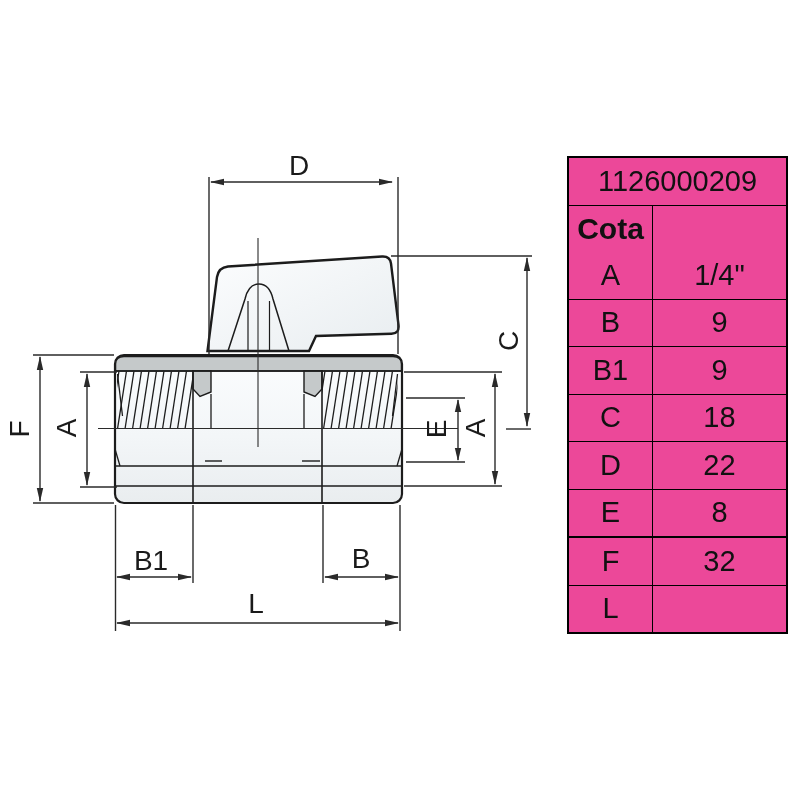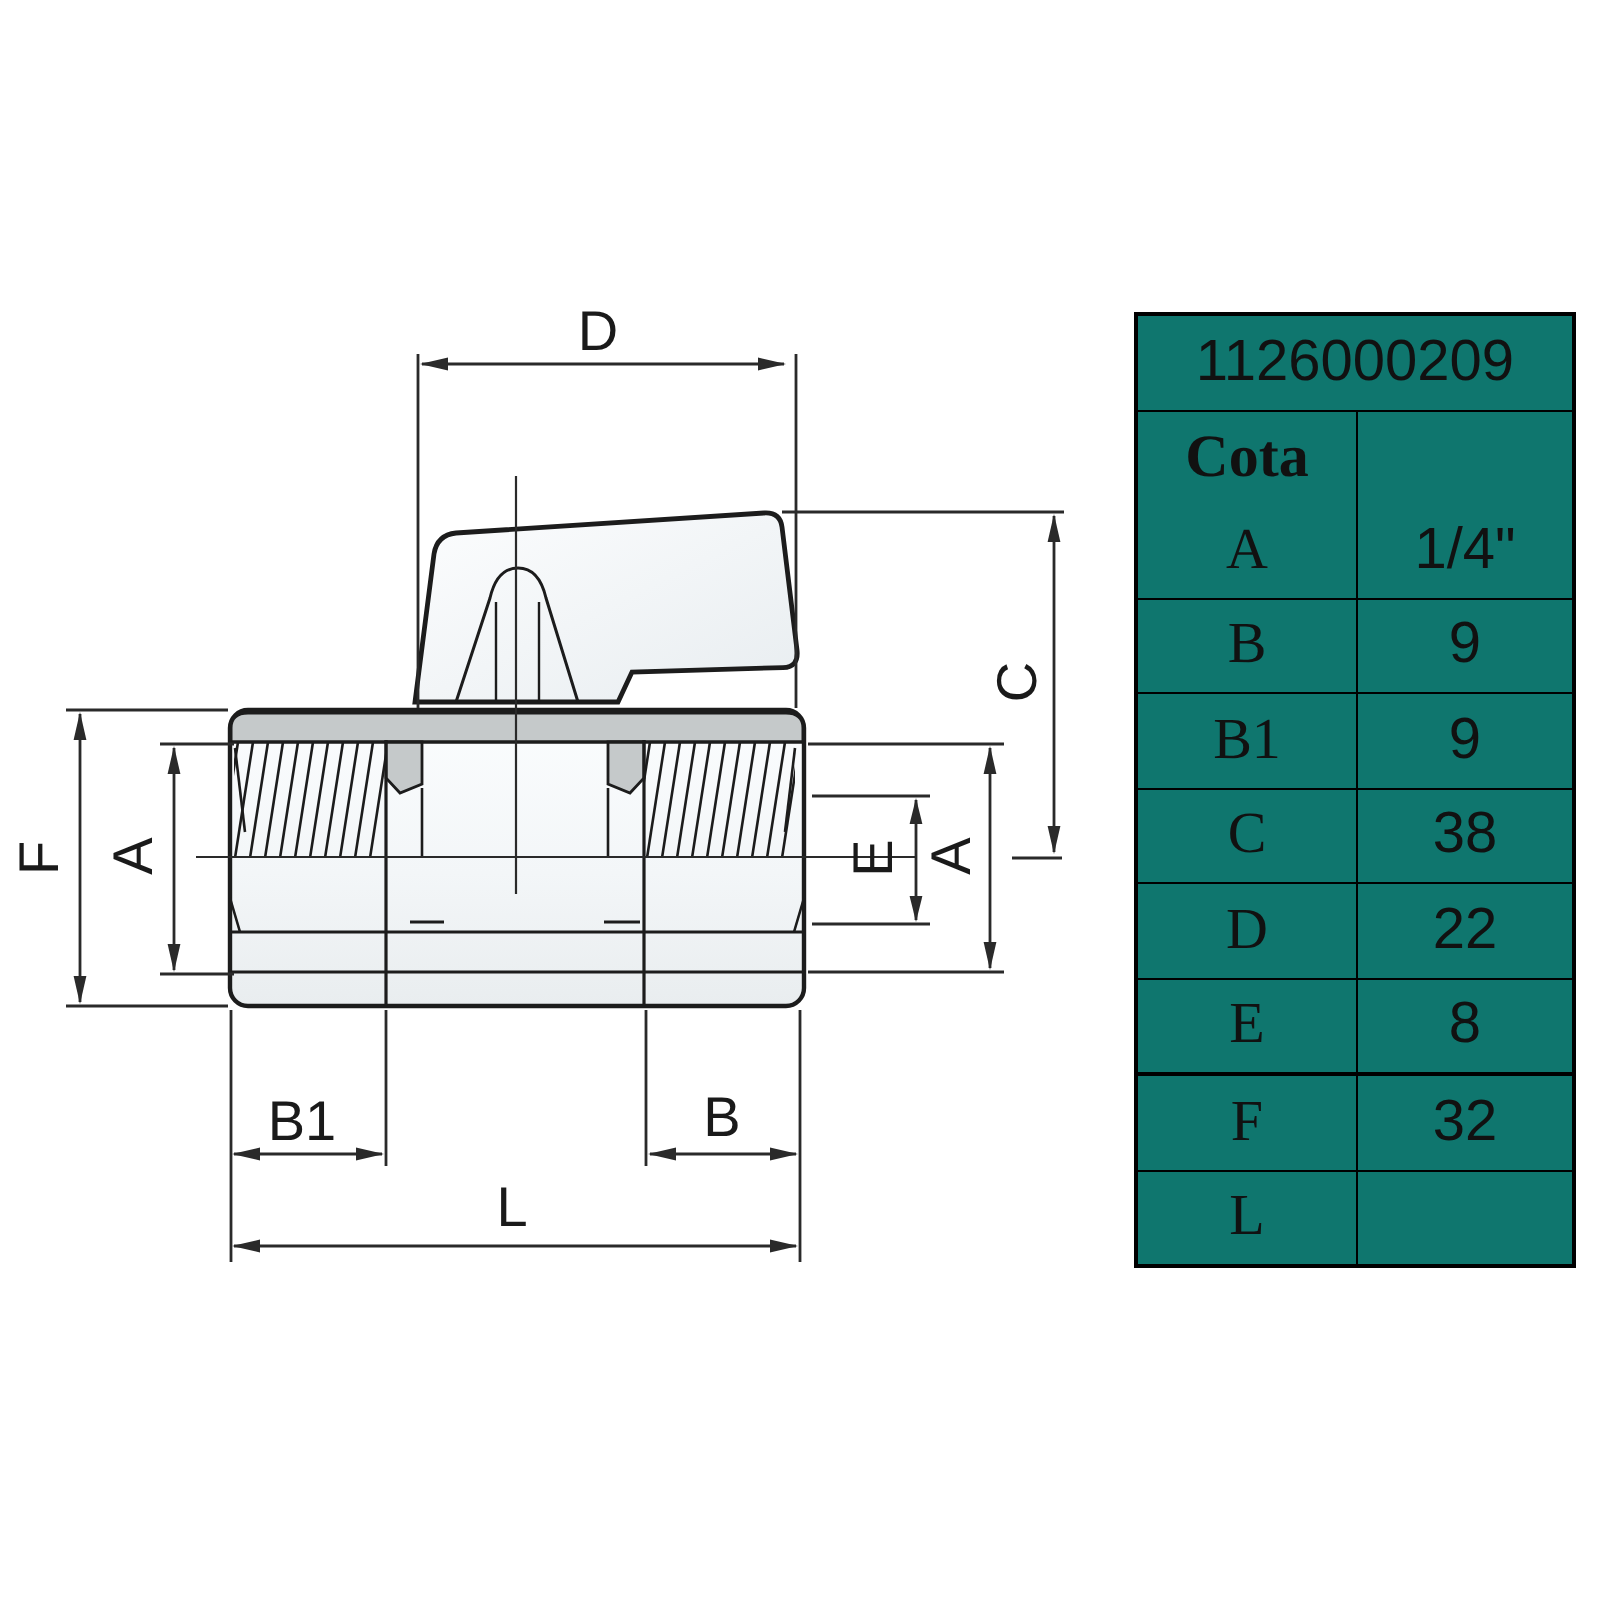--- a/index.html
+++ b/index.html
@@ -5,28 +5,28 @@
   html,body{margin:0;padding:0;background:#ffffff;}
   body{width:800px;height:800px;position:relative;overflow:hidden;
        font-family:"Liberation Sans", sans-serif;color:#111;}
   #drawing-svg{position:absolute;left:0;top:0;}
   
   .dimlabel{position:absolute;font-size:28px;color:#1a1a1a;white-space:nowrap;
             line-height:1;}
   
   .dim-table{position:absolute;left:567px;top:156px;width:221px;height:478px;
              border:2.5px solid #000;box-sizing:border-box;display:flex;
-             flex-direction:column;background:#0f766e;}
+             flex-direction:column;background:#ec4899;}
   .trow{flex:1;display:flex;border-top:1.5px solid #000;box-sizing:border-box;
         align-items:stretch;min-height:0;}
   .trow:first-child{border-top:none;}
   .trow.thick{border-top:2.5px solid #000;}
   .tcell{display:flex;align-items:center;justify-content:center;
          font-size:29px;box-sizing:border-box;}
-  .tcell.c1{width:110px;border-right:1.5px solid #000;font-family:Liberation Serif, serif;}
+  .tcell.c1{width:84px;border-right:1.5px solid #000;}
   .tcell.c2{flex:1;}
   .tcell.full{flex:1;border-right:none;}
   .trow.hdr .tcell{font-weight:bold;font-size:30px;}
 </style>
 </head>
 <body>
 
 <svg id="drawing-svg" width="800" height="800" viewBox="0 0 800 800">
   <defs>
     <linearGradient id="gBody" x1="0" y1="0" x2="0" y2="1">
@@ -209,21 +209,21 @@
         <div class="tcell c1">A</div>
         <div class="tcell c2">1/4"</div>
       </div><div class="trow">
         <div class="tcell c1">B</div>
         <div class="tcell c2">9</div>
       </div><div class="trow">
         <div class="tcell c1">B1</div>
         <div class="tcell c2">9</div>
       </div><div class="trow">
         <div class="tcell c1">C</div>
-        <div class="tcell c2">38</div>
+        <div class="tcell c2">18</div>
       </div><div class="trow">
         <div class="tcell c1">D</div>
         <div class="tcell c2">22</div>
       </div><div class="trow">
         <div class="tcell c1">E</div>
         <div class="tcell c2">8</div>
       </div><div class="trow thick">
         <div class="tcell c1">F</div>
         <div class="tcell c2">32</div>
       </div><div class="trow">

